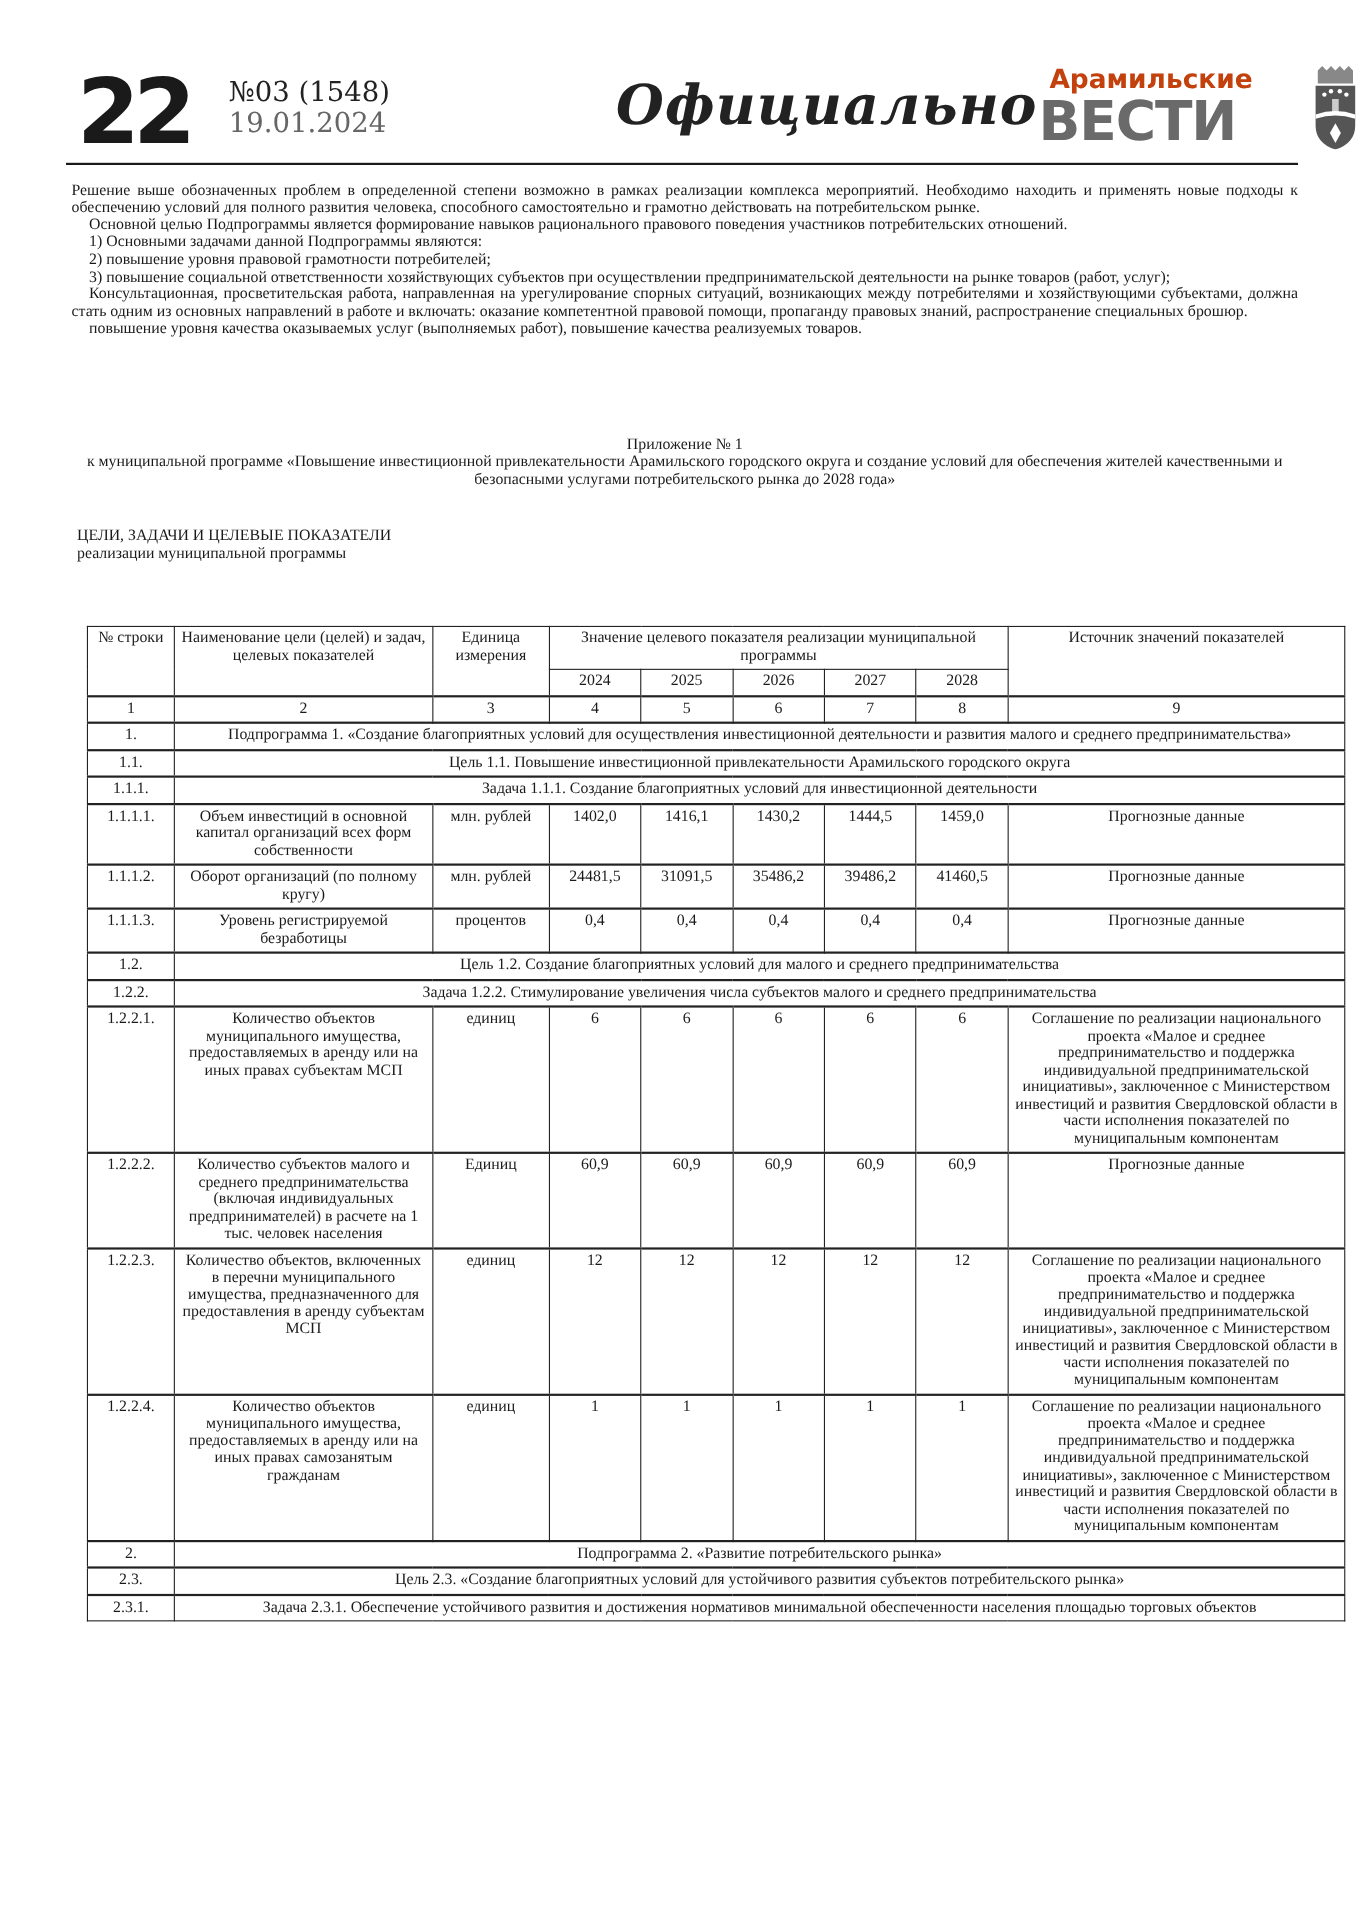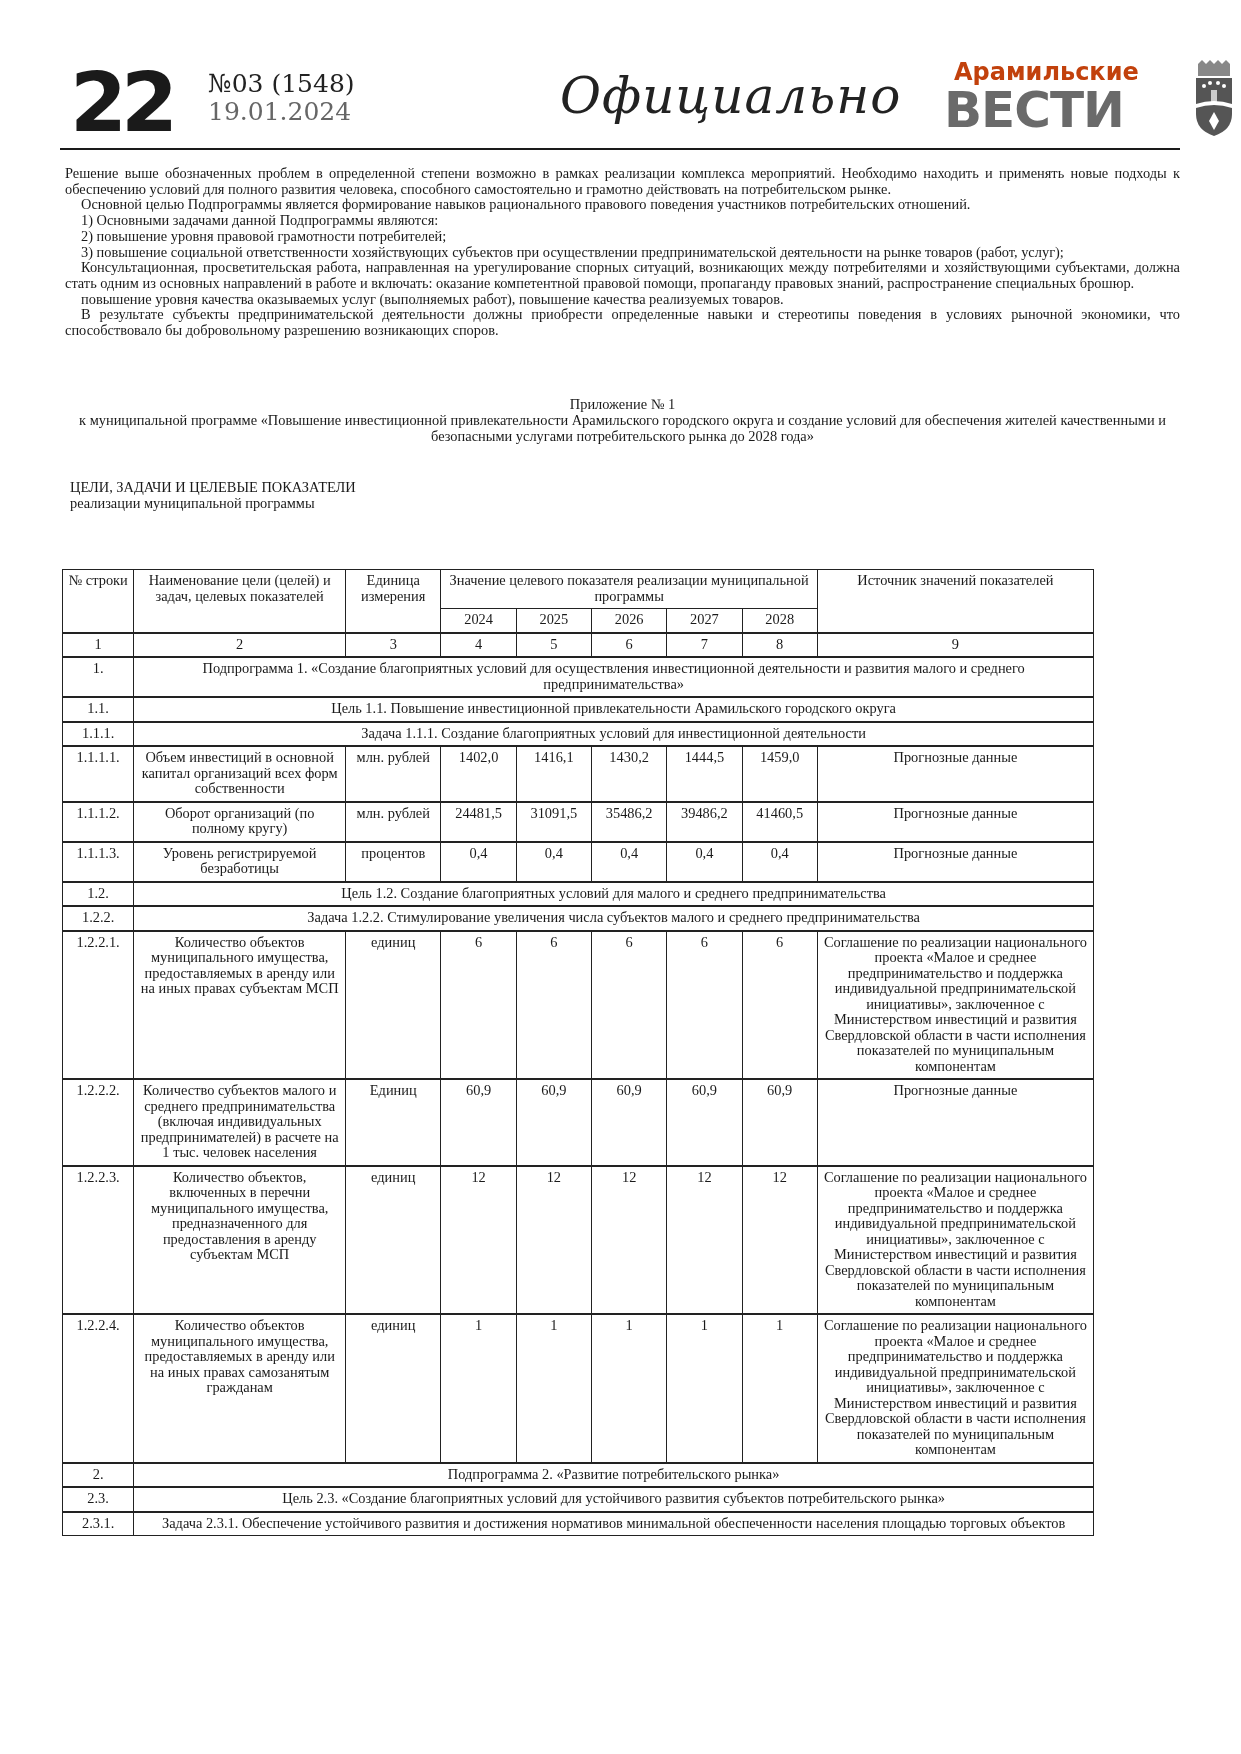--- a/index.html
+++ b/index.html
@@ -3,33 +3,33 @@
 <meta charset="utf-8">
 <style>
   html,body{margin:0;padding:0;background:#fff;}
   body{width:1241px;height:1754px;position:relative;overflow:hidden;color:#1a1a1a;
        font-family:"Liberation Serif","DejaVu Serif",serif;}
   .masthead{position:absolute;left:60px;top:56px;width:1120px;height:92px;border-bottom:2.5px solid #1a1a1a;}
   .page-num{position:absolute;left:10px;top:6px;font-family:"DejaVu Sans","Liberation Sans",sans-serif;
             font-weight:bold;font-size:82px;line-height:82px;letter-spacing:-6px;color:#1a1a1a;}
   .issue{position:absolute;left:148px;top:14px;font-family:"DejaVu Serif",serif;font-size:25px;line-height:28px;color:#222;}
   .issue .date{color:#666;}
-  .section{position:absolute;left:500px;top:10px;font-family:"DejaVu Serif",serif;font-style:italic;font-size:50px;line-height:60px;color:#222;letter-spacing:1px;}
+  .section{position:absolute;left:500px;top:10px;font-family:"DejaVu Serif",serif;font-style:italic;font-size:50px;line-height:60px;color:#222;letter-spacing:1px;font-weight:bold;}
   .brand{position:absolute;left:884px;top:4px;width:230px;}
   .brand .top{font-family:"DejaVu Sans",sans-serif;font-weight:bold;font-size:24px;color:#c2410c;line-height:24px;padding-left:10px;}
   .brand .big{font-family:"DejaVu Sans",sans-serif;font-weight:bold;font-size:50px;color:#6a6a6a;line-height:52px;letter-spacing:-1px;}
   .crest{position:absolute;left:1132px;top:4px;width:44px;height:76px;}
   .text-block{position:absolute;left:65px;top:166px;width:1115px;font-size:14.4px;line-height:15.7px;}
   .text-block p{margin:0;text-align:justify;}
   .text-block .ind{text-indent:16px;}
   .appendix{position:absolute;left:65px;top:396px;width:1115px;text-align:center;font-size:14.4px;line-height:16px;}
   .appendix p{margin:0;}
   .title-block{position:absolute;left:70px;top:480px;width:1110px;font-size:14.4px;line-height:15.5px;}
   .title-block p{margin:0;}
-  table.goals{position:absolute;left:62px;top:569px;width:1032px;border-collapse:collapse;font-size:14.4px;line-height:15.5px;}
+  table.goals{position:absolute;left:79px;top:569px;width:1144px;border-collapse:collapse;font-size:14.4px;line-height:15.5px;}
   table.goals td{border:1px solid #222;vertical-align:top;text-align:center;padding:3px 5px 4px 5px;}
   table.goals tr.sep td{border-top:2px solid #222;}
   .c1{width:60px;} .c2{width:200px;} .c3{width:84px;} .cy{width:64px;} .c9{width:264px;}
 </style>
 </head>
 <body>
 
 <div class="masthead">
   <div class="page-num">22</div>
   <div class="issue">
@@ -55,21 +55,20 @@
 </div>
 
 <div class="text-block">
   <p>Решение выше обозначенных проблем в определенной степени возможно в рамках реализации комплекса мероприятий. Необходимо находить и применять новые подходы к обеспечению условий для полного развития человека, способного самостоятельно и грамотно действовать на потребительском рынке.</p>
   <p class="ind">Основной целью Подпрограммы является формирование навыков рационального правового поведения участников потребительских отношений.</p>
   <p class="ind">1) Основными задачами данной Подпрограммы являются:</p>
   <p class="ind">2) повышение уровня правовой грамотности потребителей;</p>
   <p class="ind">3)  повышение социальной ответственности хозяйствующих субъектов при осуществлении предпринимательской деятельности на рынке товаров (работ, услуг);</p>
   <p class="ind">Консультационная, просветительская работа, направленная на урегулирование спорных ситуаций, возникающих между потребителями и хозяйствующими субъектами, должна стать одним из основных направлений в работе и включать: оказание компетентной правовой помощи, пропаганду правовых знаний, распространение специальных брошюр.</p>
   <p class="ind"> повышение уровня качества оказываемых услуг (выполняемых работ), повышение качества реализуемых товаров.</p>
-  <p class="ind">В результате субъекты предпринимательской деятельности должны приобрести определенные навыки и стереотипы поведения в условиях рыночной экономики, что способствовало бы добровольному разрешению возникающих споров.</p>
 </div>
 
 <div class="appendix">
   <p>Приложение № 1</p>
   <p>к муниципальной программе «Повышение инвестиционной привлекательности Арамильского городского округа и создание условий для обеспечения жителей качественными и безопасными услугами потребительского рынка до 2028 года»</p>
 </div>
 
 <div class="title-block">
   <p>ЦЕЛИ, ЗАДАЧИ И ЦЕЛЕВЫЕ ПОКАЗАТЕЛИ</p>
   <p>реализации муниципальной программы</p>

